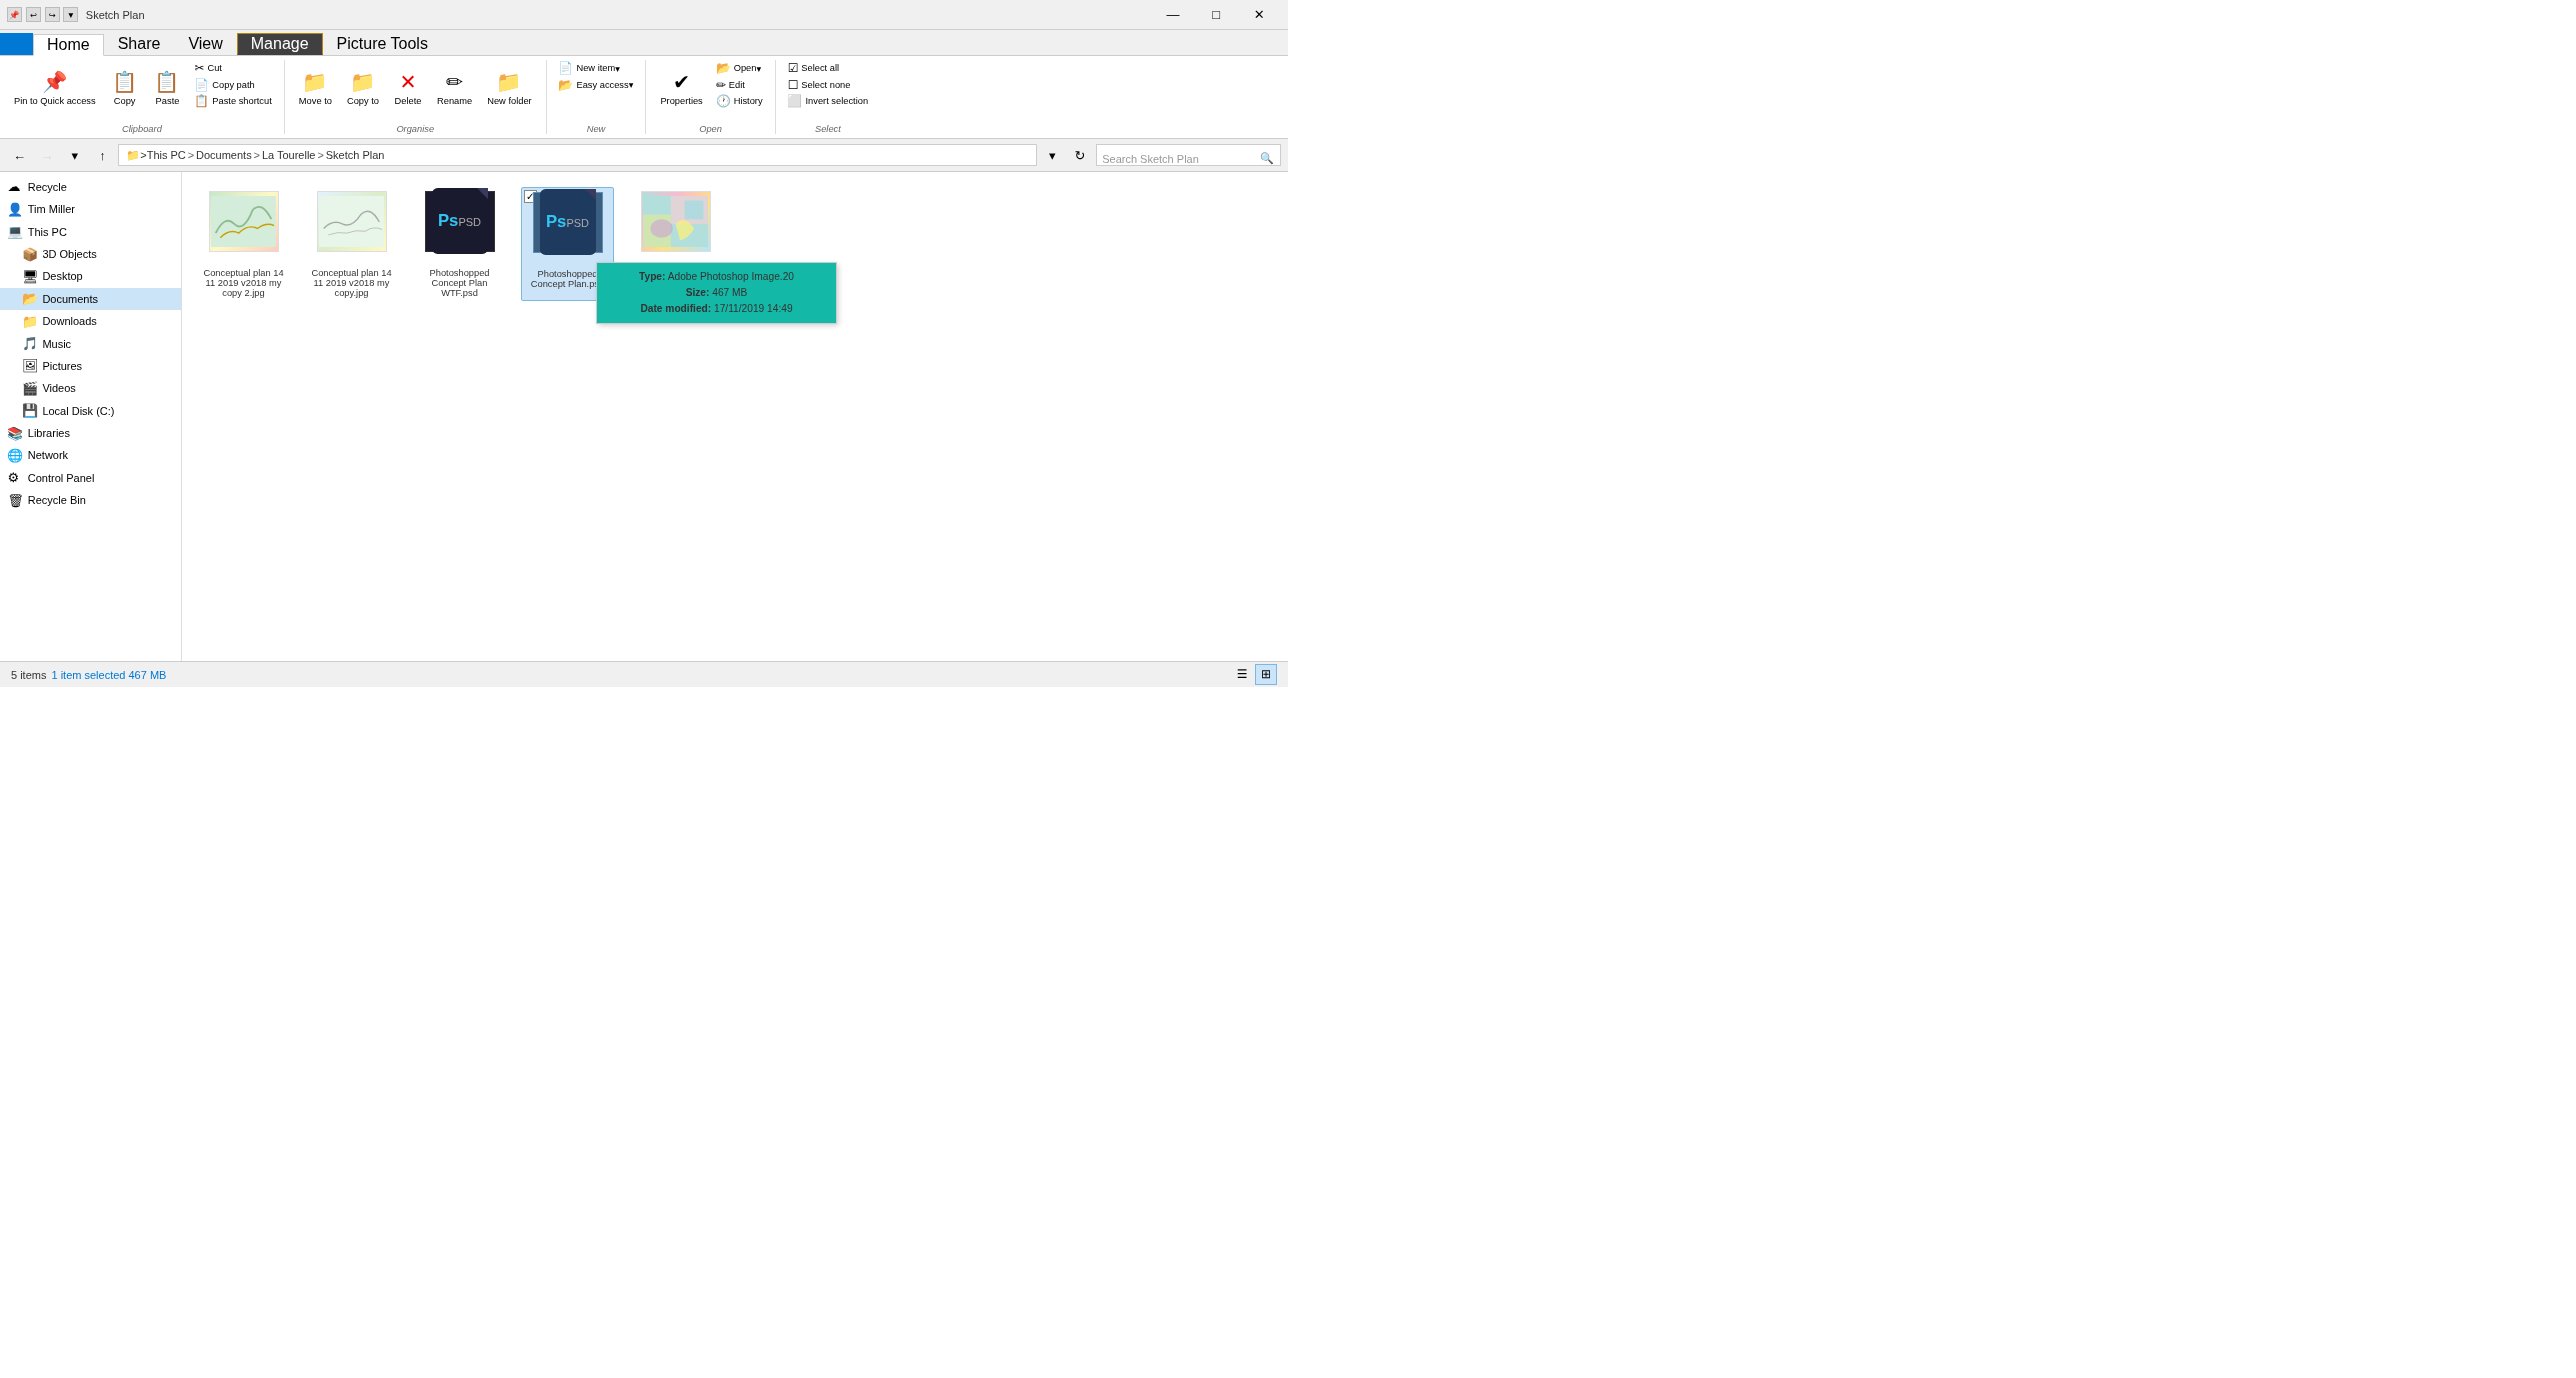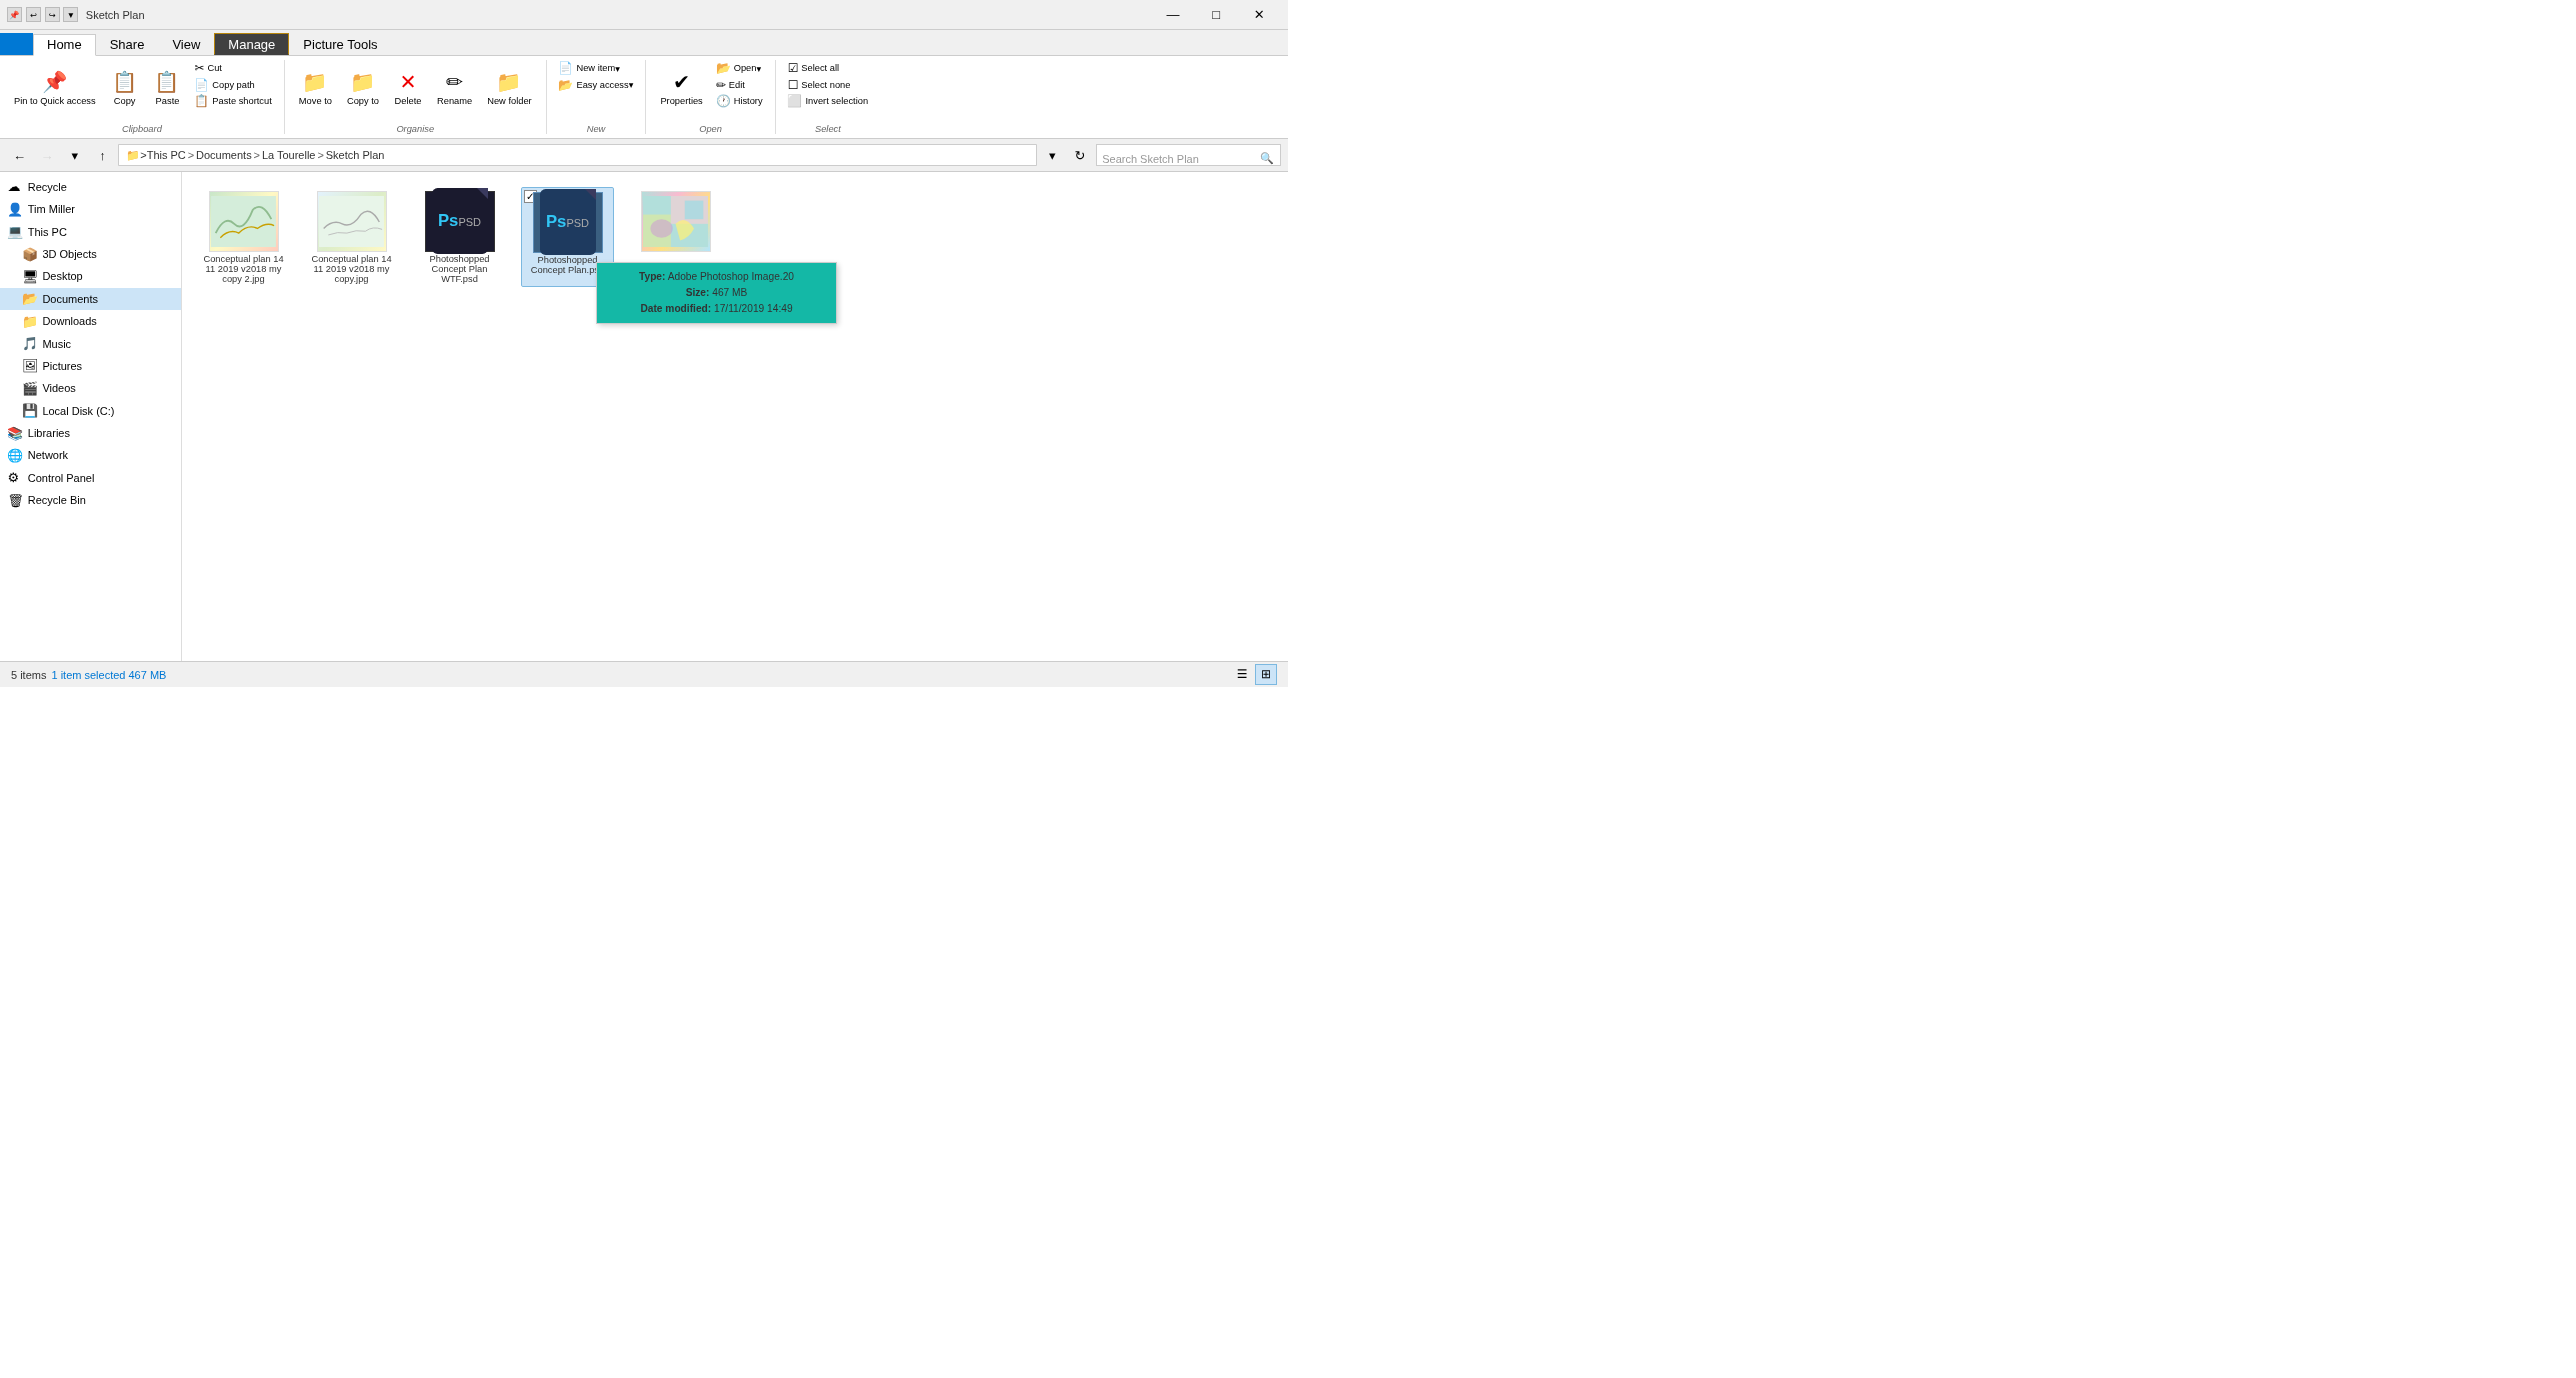--- a/index.html
+++ b/index.html
@@ -24,21 +24,21 @@
     .ribbon-tabs {
       height: 26px;
       background: #f0f0f0;
       display: flex;
       align-items: flex-end;
       padding-left: 0;
       border-bottom: 0.9px solid #ccc;
     }
     .ribbon-tab {
       padding: 3.7px 13px;
-      font-size: 13px;
+      font-size: 16px;
       cursor: pointer;
       border: 0.9px solid transparent;
       height: 22px;
       display: flex;
       align-items: center;
     }
     .ribbon-tab.active {
       background: #fff;
       border-color: #ccc #ccc #fff #ccc;
       margin-bottom: -0.9px;
@@ -222,21 +222,21 @@
       border: 0.9px solid #ddd;
       display: flex;
       align-items: center;
       justify-content: center;
       background: #f8f8f8;
       position: relative;
     }
     .file-label {
       font-size: 9.3px;
       color: #333;
-      margin-top: 2px;
+      margin-top: 16px;
       word-break: break-word;
       max-width: 89px;
     }
     .psd-icon {
       width: 56px;
       height: 66px;
       background: #1a1a2e;
       border-radius: 5.6px;
       display: flex;
       flex-direction: row;

